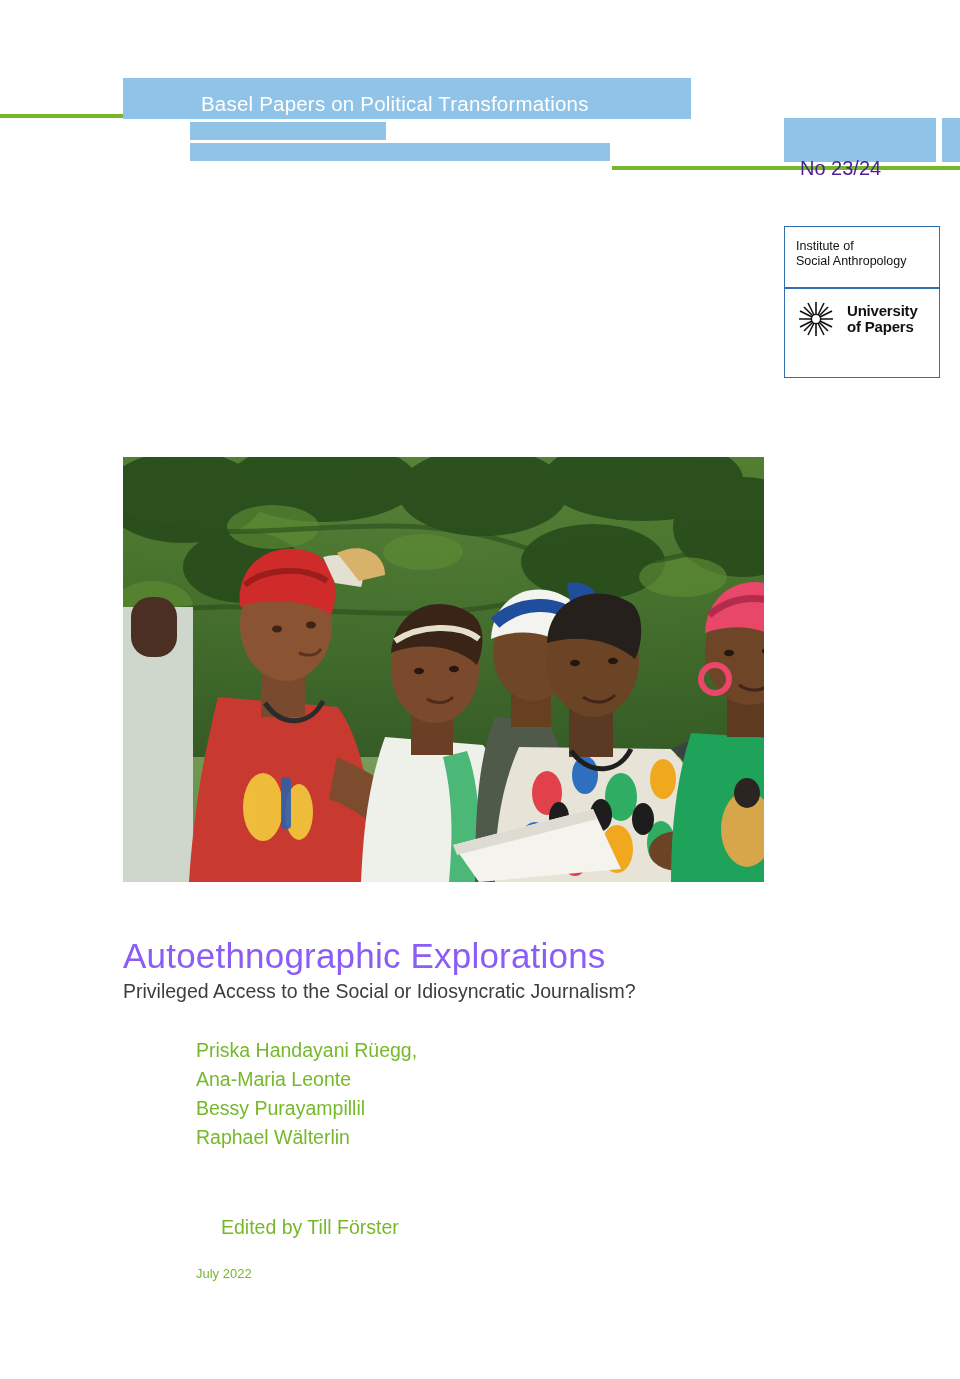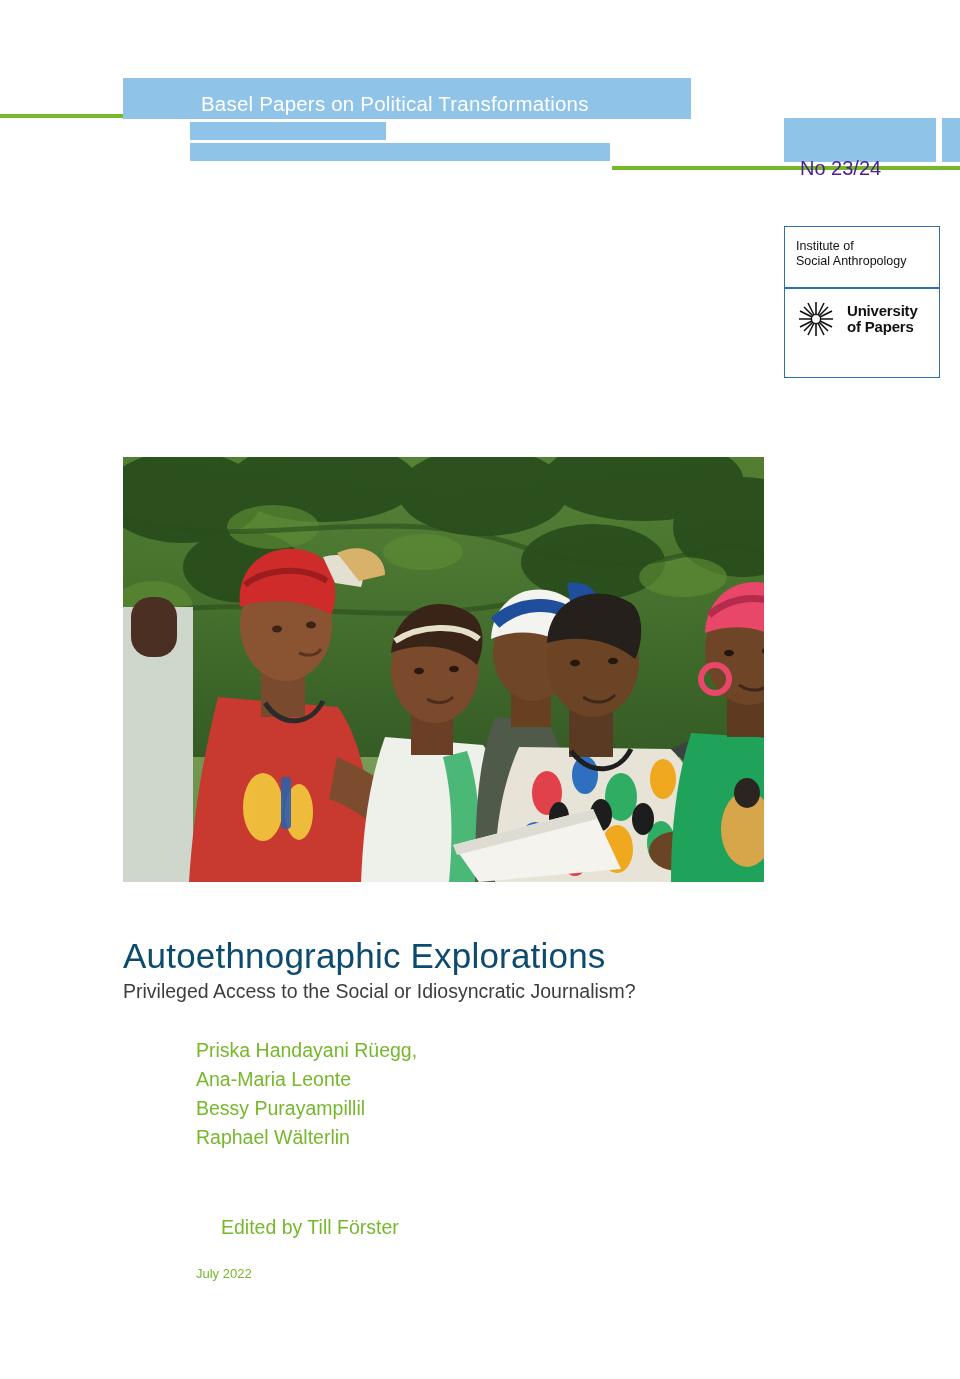--- a/index.html
+++ b/index.html
@@ -169,21 +169,21 @@
   .cover-photo svg {
     display: block;
   }
 
   
   .title-main {
     position: absolute;
     left: 123px;
     top: 936px;
     font-size: 35px;
-    color: #0c4a6e;
+    color: #8b5cf6;
     letter-spacing: 0.2px;
     white-space: nowrap;
   }
   .title-sub {
     position: absolute;
     left: 123px;
     top: 980px;
     font-size: 19.5px;
     color: #3d3d3d;
     white-space: nowrap;

